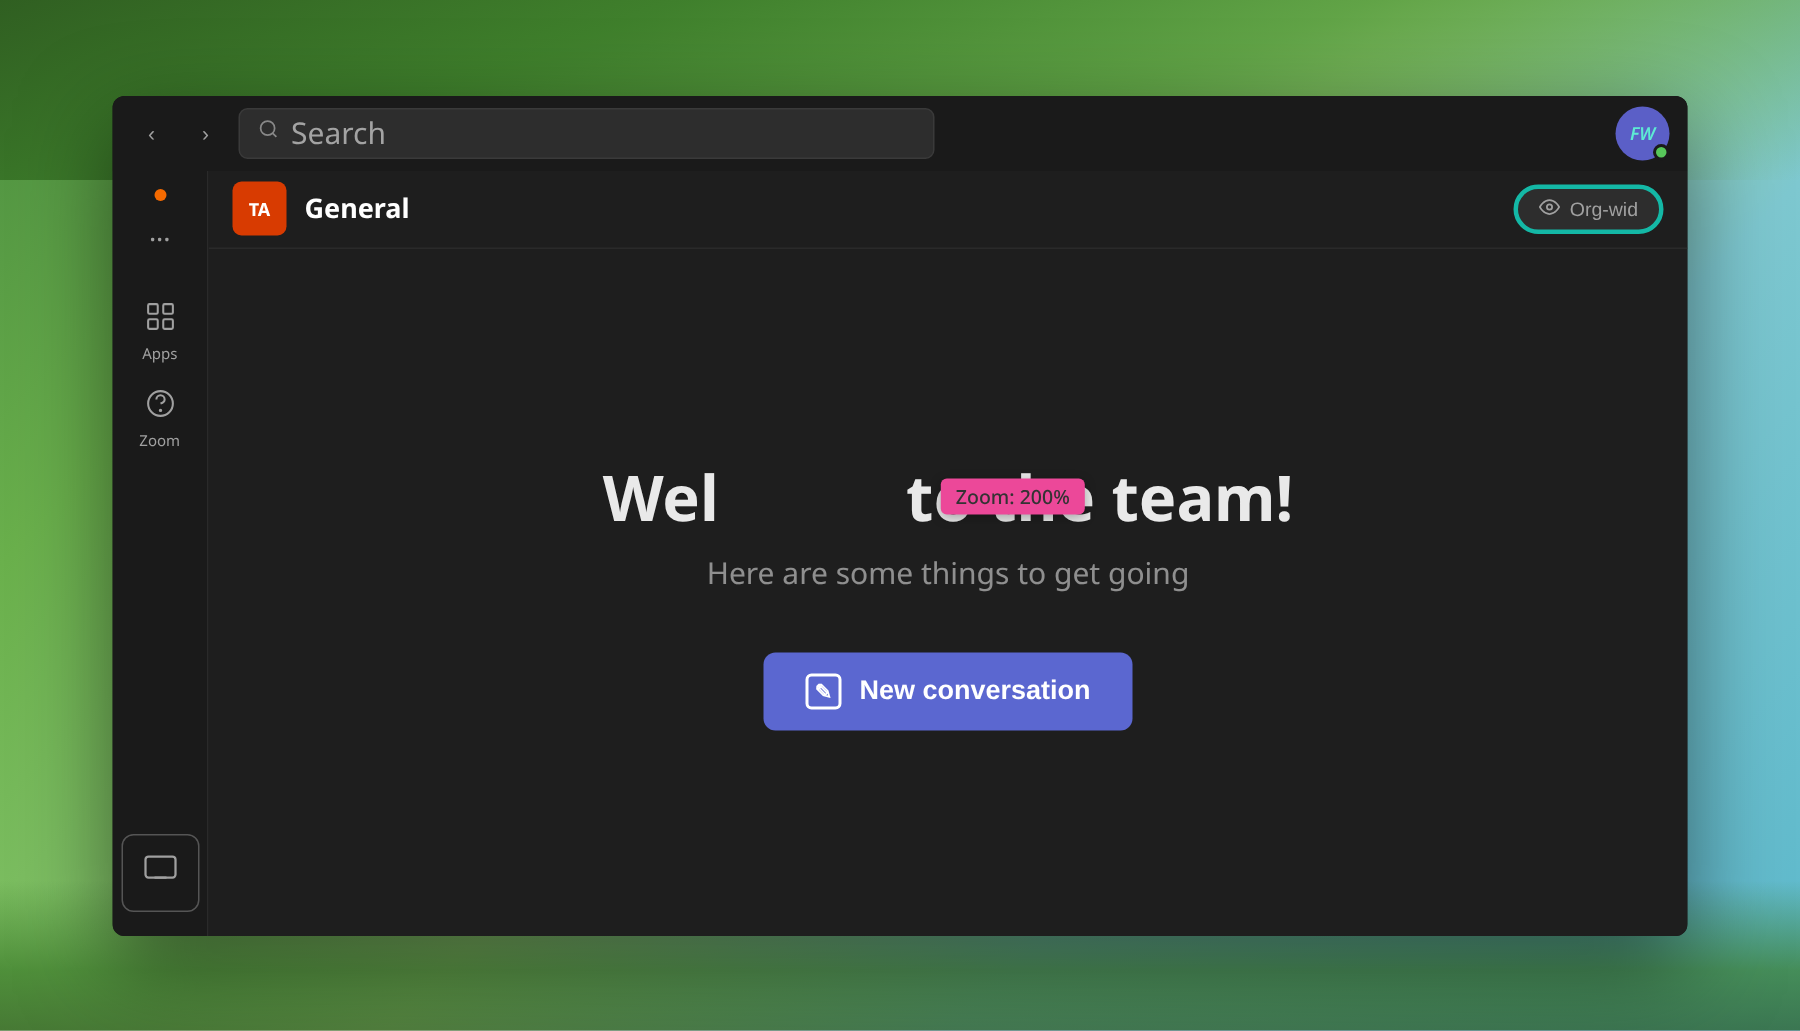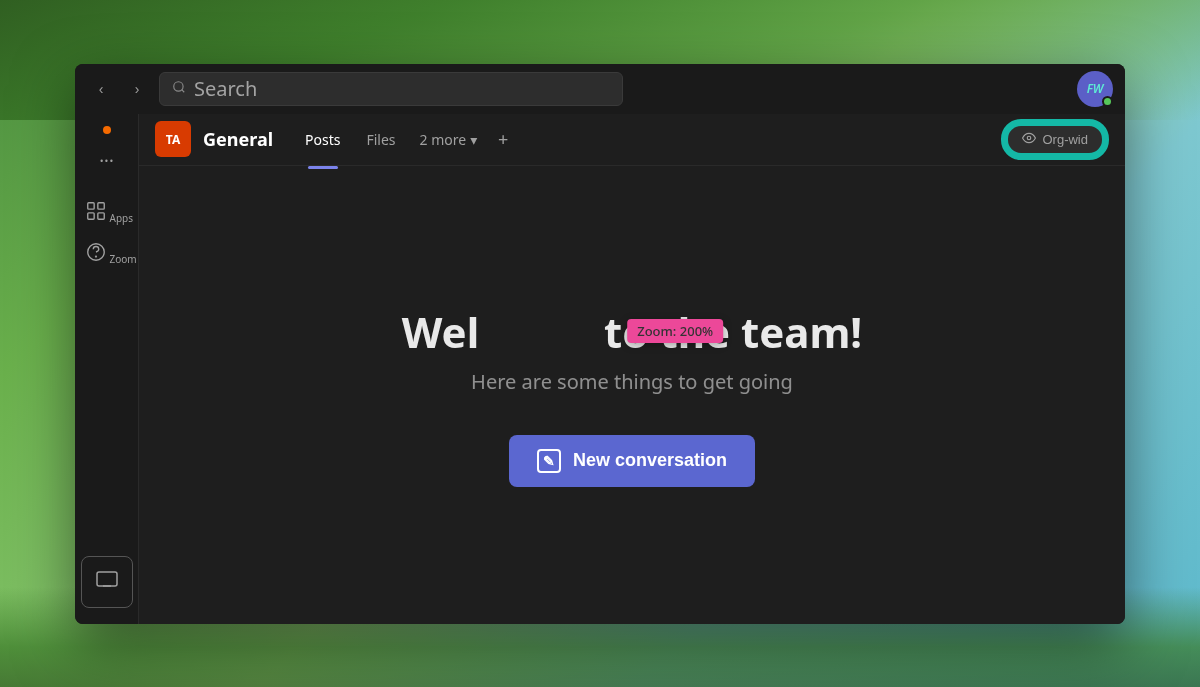--- a/index.html
+++ b/index.html
@@ -164,22 +164,22 @@
       justify-content: center;
       border-radius: 6px;
       cursor: pointer;
       color: #a0a0a0;
       font-size: 18px;
       margin-bottom: 16px;
     }
 
     .sidebar-item {
       display: flex;
-      flex-direction: row;
-      align-items: flex-end;
+      flex-direction: column;
+      align-items: center;
       gap: 3px;
       padding: 6px 4px;
       border-radius: 6px;
       cursor: pointer;
       width: 52px;
       margin-bottom: 4px;
       color: #a0a0a0;
     }
 
     .sidebar-item-icon {
@@ -300,21 +300,21 @@
       color: #a0a0a0;
       cursor: pointer;
       font-size: 18px;
       border-radius: 4px;
     }
 
     .header-spacer { flex: 1; }
 
     .org-wide-btn {
       background: #2d2d2d;
-      border: 7px solid #14b8a6;
+      border: 3px solid #14b8a6;
       border-radius: 20px;
       padding: 5px 14px;
       color: #a0a0a0;
       font-size: 13px;
       cursor: pointer;
       display: flex;
       align-items: center;
       gap: 6px;
       white-space: nowrap;
     }
@@ -470,35 +470,20 @@
     </div>
 
     <div class="channel-area">
 
       <div class="channel-header">
         <div class="team-icon">
           <span>TA</span>
         </div>
         <span class="channel-name">General</span>
 
-        <div class="channel-tabs">
-          <div class="channel-tab active">
-            <span>Posts</span>
-          </div>
-          <div class="channel-tab">
-            <span>Files</span>
-          </div>
-          <div class="tab-more">
-            <span>2 more</span>
-            <span>▾</span>
-          </div>
-          <div class="tab-add">
-            <span>+</span>
-          </div>
-        </div>
 
         <div class="header-spacer"></div>
 
         <button class="org-wide-btn">
           <span>
             <svg width="14" height="14" viewBox="0 0 24 24" fill="none" stroke="currentColor" stroke-width="2">
               <path d="M1 12s4-8 11-8 11 8 11 8-4 8-11 8-11-8-11-8z"></path>
               <circle cx="12" cy="12" r="3"></circle>
             </svg>
           </span>

